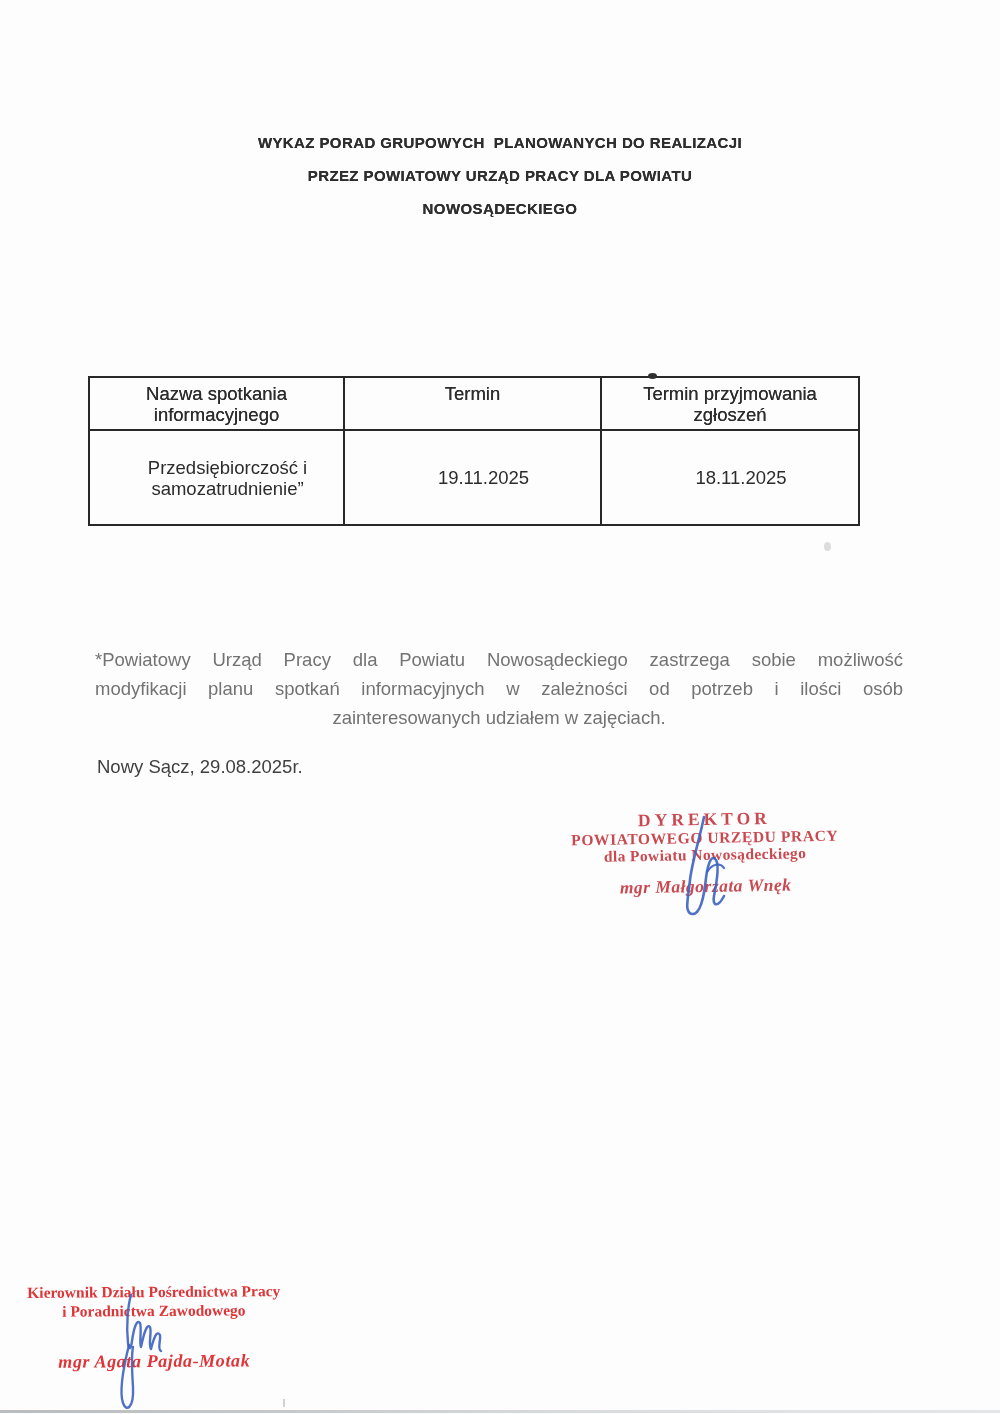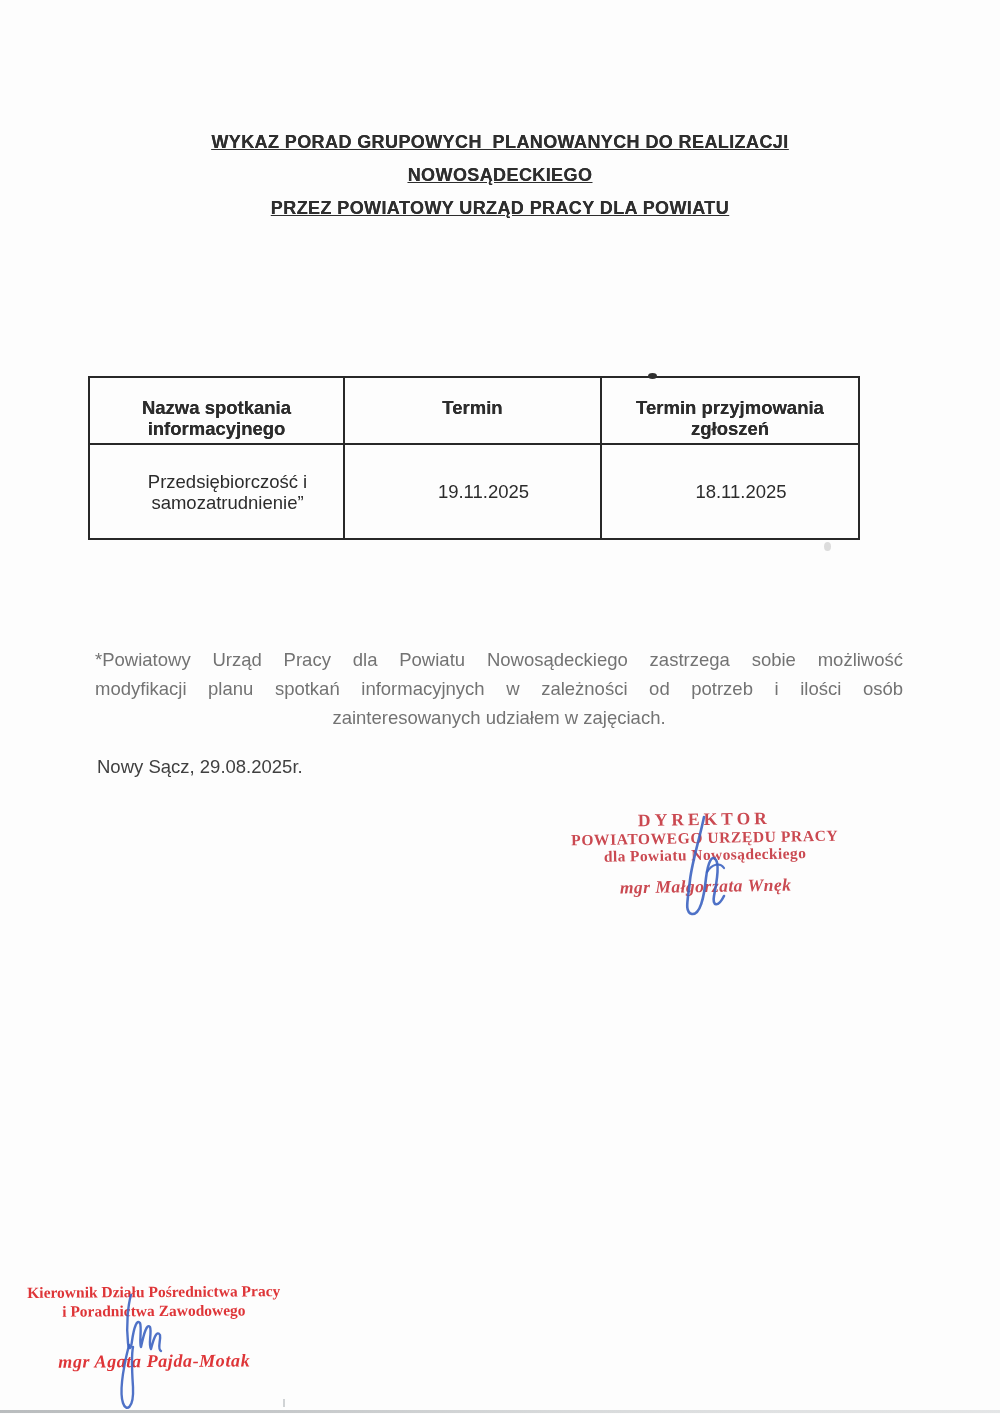--- a/index.html
+++ b/index.html
@@ -8,37 +8,36 @@
     background:#fdfdfd;overflow:hidden;
     font-family:"Liberation Sans","DejaVu Sans",sans-serif;
     color:#2c2c2c;
   }
   
   .title-block{
     position:absolute;left:0;right:0;top:126;text-align:center;
     top:126px;
   }
   .title-line{
-    font-size:18px;font-weight:bold;line-height:33px;letter-spacing:.4px;
+    font-size:15px;font-weight:bold;line-height:33px;letter-spacing:.4px;
     color:#2e2e2e;white-space:pre-wrap;
     text-shadow:0 0 .4px #2e2e2e;
-    text-decoration:underline;
   }
   
   table.schedule{
     position:absolute;left:88px;top:376px;width:770px;
     border-collapse:collapse;table-layout:fixed;
   }
   table.schedule th,table.schedule td{
     border:2px solid #282828;
     font-size:18.5px;line-height:21px;text-align:center;
     padding:2px 18px;
   }
   table.schedule th{
-    font-weight:bold;vertical-align:top;height:44px;padding-top:19px;
+    font-weight:normal;vertical-align:top;height:44px;padding-top:5px;
     text-shadow:0 0 .4px #2e2e2e;
     border-radius:12px;
   }
   table.schedule td{
     font-weight:normal;vertical-align:middle;height:89px;padding-left:40px;
   }
   
   .note{
     position:absolute;left:95px;top:645px;width:808px;
     font-size:18.5px;line-height:29px;color:#737373;
@@ -81,22 +80,22 @@
   .speck-faint{position:absolute;left:824px;top:542px;width:7px;height:9px;background:#dcdcdc;border-radius:50%;}
   .speck-tick{position:absolute;left:283px;top:1399px;width:2px;height:8px;background:#b3b7ba;opacity:.6;}
 </style>
 </head>
 <body>
 
 <div class="page">
 
   <div class="title-block">
     <div class="title-line">WYKAZ PORAD GRUPOWYCH  PLANOWANYCH DO REALIZACJI</div>
+    <div class="title-line">PRZEZ POWIATOWY URZĄD PRACY DLA POWIATU</div>
     <div class="title-line">NOWOSĄDECKIEGO</div>
-    <div class="title-line">PRZEZ POWIATOWY URZĄD PRACY DLA POWIATU</div>
   </div>
 
   <table class="schedule">
     <colgroup>
       <col style="width:255px">
         <col style="width:257px">
         <col style="width:258px">
     </colgroup>
     <tbody>
         <tr>

